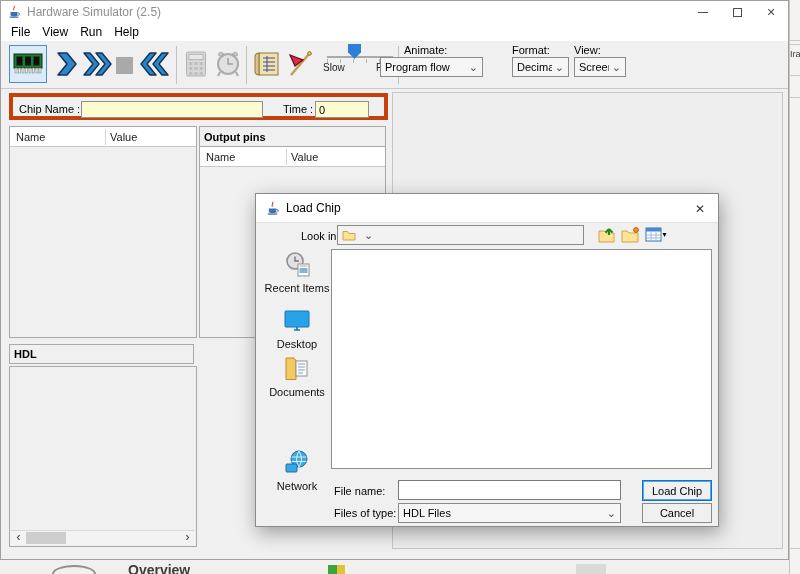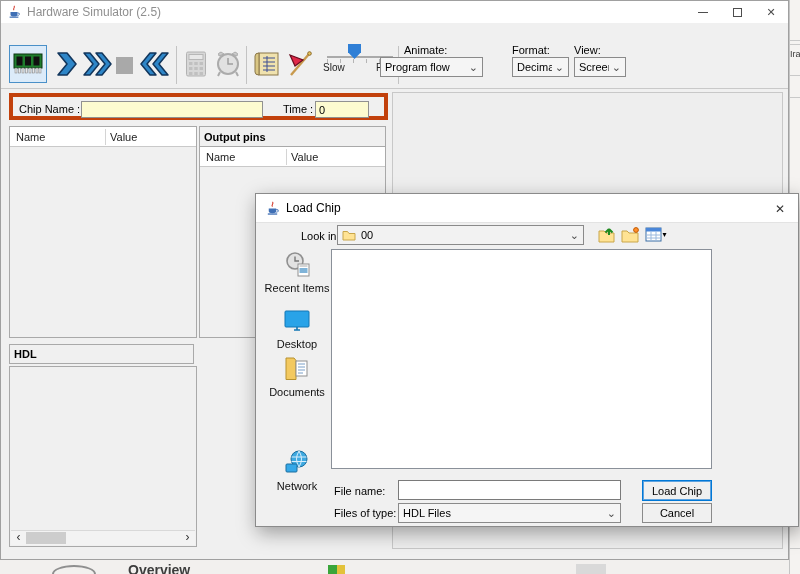--- a/index.html
+++ b/index.html
@@ -51,21 +51,21 @@
 
   .hdl-header { left:8px; top:255px; width:185px; height:20px; border:1px solid #a9a9a9; font-weight:bold; font-size:11px; line-height:18px; padding-left:4px; background:#f0f0f0; }
   .hdl-body { left:8px; top:277px; width:188px; height:181px; border:1px solid #a9a9a9; background:#f0f0f0; }
   .hscroll { position:absolute; left:1px; right:1px; bottom:1px; height:15px; background:#f3f3f3; border-top:1px solid #d9d9d9; }
   .hs-arrow { position:absolute; top:0; width:15px; height:14px; color:#333; font-size:12px; line-height:13px; text-align:center; }
   .hs-thumb { position:absolute; left:15px; top:1px; width:40px; height:12px; background:#cdcdcd; }
 
   .canvas-panel { left:391px; top:3px; width:391px; height:457px; background:#eeeeee; border:1px solid #c8c8c8; }
 
   
-  .dialog { left:255px; top:193px; width:544px; height:334px; background:#f0f0f0; border:1px solid #8a8a8a;
+  .dialog { left:255px; top:193px; width:464px; height:334px; background:#f0f0f0; border:1px solid #8a8a8a;
             box-shadow:2px 6px 18px rgba(0,0,0,.35); }
   .dlg-titlebar { left:0; top:0; width:100%; height:29px; background:#fff; display:flex; align-items:center; border-bottom:1px solid #e3e3e3; }
   .dlg-title { font-size:12px; margin-left:6px; }
   .dlg-close { position:absolute; right:0; top:0; width:36px; height:29px; display:flex; align-items:center; justify-content:center; font-size:12px; color:#333; }
   .dlg-label { position:absolute; font-size:11px; }
   .place-item { position:absolute; left:7px; width:68px; text-align:center; }
   .place-item .lb { display:block; font-size:11px; margin-top:2px; color:#111; }
   .file-list { left:75px; top:55px; width:381px; height:220px; background:#fff; border:1px solid #8a9099; }
   .dlg-input { position:absolute; height:20px; background:#fff; border:1px solid #7a7a7a; font-size:11px; padding:0 4px; font-family:"Liberation Sans",sans-serif; }
   .dlg-btn { position:absolute; width:70px; height:21px; background:#f0f0f0; border:1px solid #8a8a8a; font-size:11px; font-family:"Liberation Sans",sans-serif; }
@@ -120,20 +120,26 @@
           </div>
         <div class="win-btn">
             <span class="max-glyph"></span>
           </div>
         <div class="win-btn">
             <span class="close-glyph">✕</span>
           </div>
       </div>
     </div>
 
+    <div class="abs menubar">
+      <span class="menu-item">File</span>
+      <span class="menu-item">View</span>
+      <span class="menu-item">Run</span>
+      <span class="menu-item">Help</span>
+    </div>
 
     <div class="abs toolbar">
 
       <button class="tbtn pressed" style="left:8px;top:4px;width:38px;height:38px">
         <span style="display:flex">
           <svg width="30" height="24" viewBox="0 0 30 24">
             <rect x="1" y="2" width="28" height="14" fill="#1e7d2c" stroke="#0a3511"></rect>
             <rect x="3.5" y="4.5" width="6" height="9" fill="#101010"></rect>
             <rect x="12" y="4.5" width="6" height="9" fill="#101010"></rect>
             <rect x="20.5" y="4.5" width="6" height="9" fill="#101010"></rect>
@@ -328,21 +334,20 @@
       </div>
     </div>
 
     <span class="dlg-label" style="left:45px;top:36px">Look in:</span>
     <div class="combo" style="left:81px;top:31px;width:247px;background:#f2f2f2">
       <span style="display:flex;margin-right:5px">
         <svg width="14" height="12" viewBox="0 0 14 12">
           <path d="M1 2.5 h4.5 l1.5 2 h6 v6.5 h-12 z" fill="#ffe394" stroke="#c9a64a"></path>
         </svg>
       </span>
-      <span class="val">00</span>
       <span class="chev">⌄</span>
     </div>
 
     <button class="nav-btn" style="left:340px">
       <span style="display:flex">
         <svg width="18" height="16" viewBox="0 0 18 16">
           <path d="M1 4 h5 l2 2 h8 v9 h-15 z" fill="#ffe394" stroke="#c9a64a"></path>
           <path d="M11 8 v-6 M11 2 l-3.5 3.5 M11 2 l3.5 3.5" stroke="#1f8a1f" stroke-width="2" fill="none"></path>
         </svg>
       </span>

